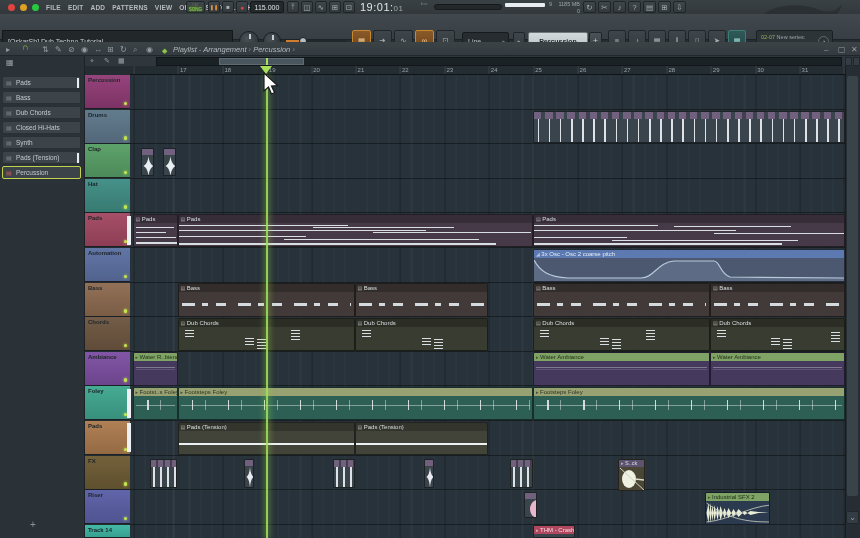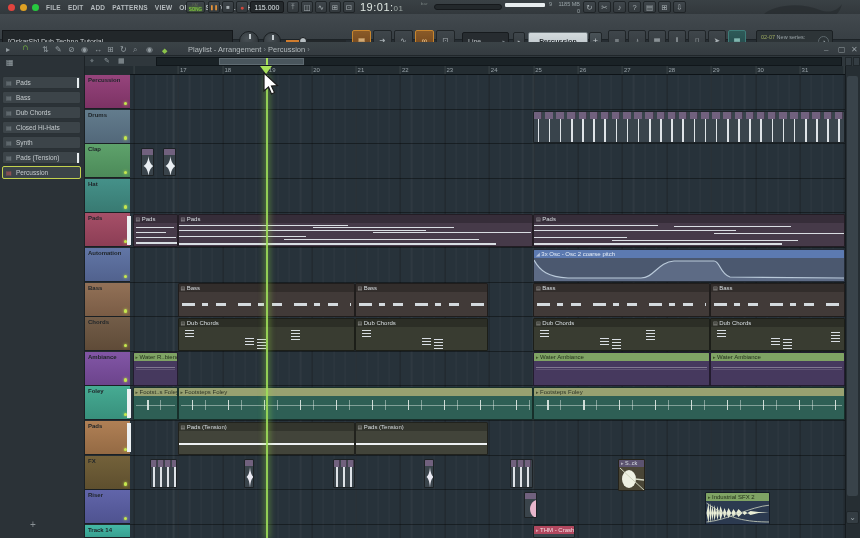--- a/index.html
+++ b/index.html
@@ -212,21 +212,21 @@
     <span class="plico" style="left:42px;">⇅</span>
     <span class="plico" style="left:55px;">✎</span>
     <span class="plico" style="left:68px;">⊘</span>
     <span class="plico" style="left:81px;">◉</span>
     <span class="plico" style="left:94px;">↔</span>
     <span class="plico" style="left:107px;">⊞</span>
     <span class="plico" style="left:120px;">↻</span>
     <span class="plico" style="left:133px;">⌕</span>
     <span class="plico" style="left:146px;">◉</span>
     <span class="plico" style="left:162px;color:#8bc34a;font-size:7px;top:3.5px;">◆</span>
-    <span class="t" style="position:absolute;left:188px;top:3px;">
+    <span class="t" style="position:absolute;left:173px;top:3px;font-style:italic;">
       <span>Playlist - Arrangement</span>
       <span style="color:#7d878c;">›</span>
       <span>Percussion</span>
       <span style="color:#7d878c;">›</span>
     </span>
     <span class="plico" style="left:824px;">–</span>
     <span class="plico" style="left:838px;">▢</span>
     <span class="plico" style="left:851px;">✕</span>
   </div>
 

